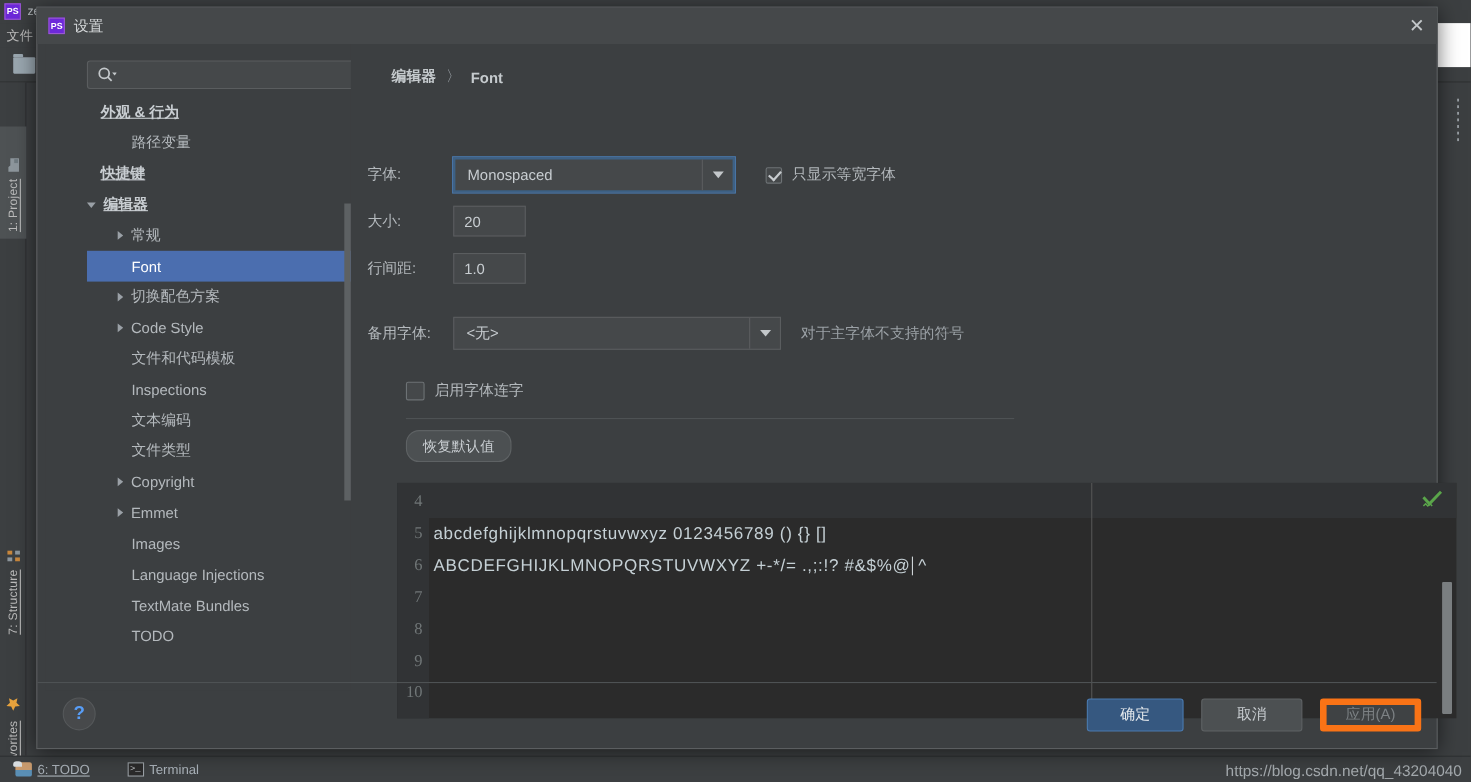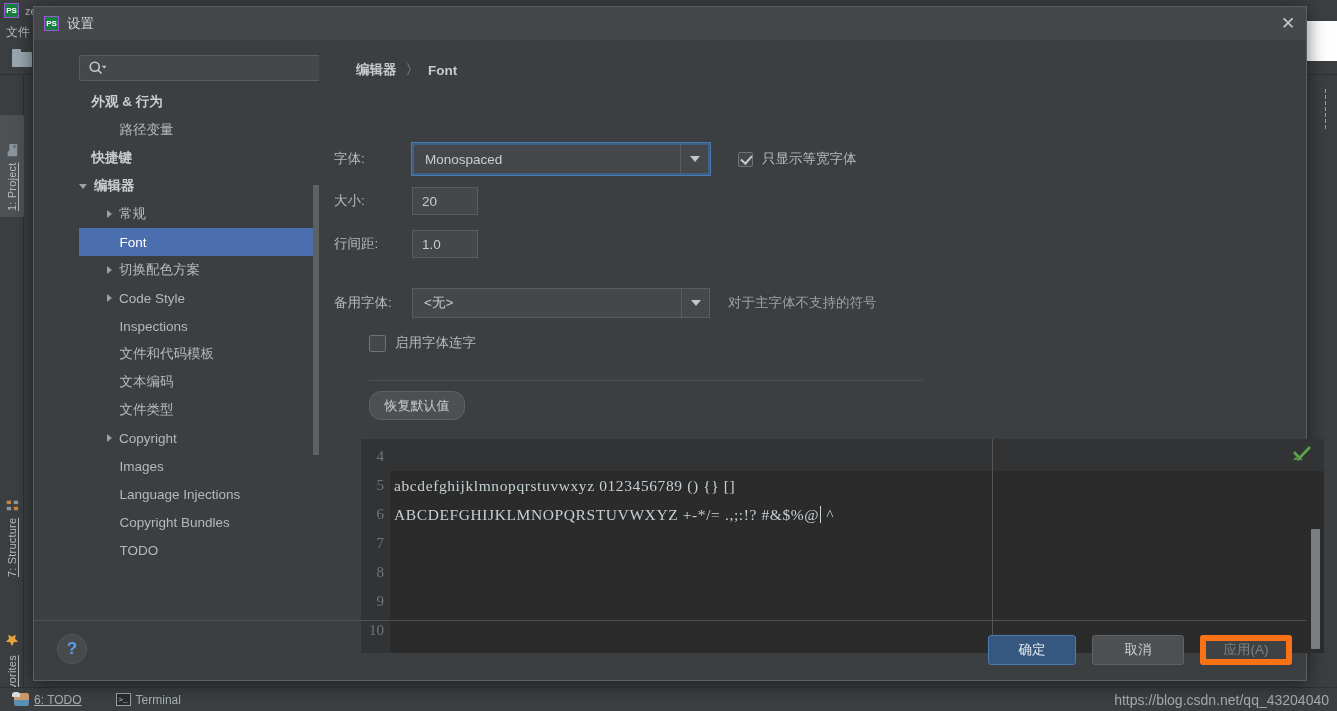--- a/index.html
+++ b/index.html
@@ -14,21 +14,21 @@
 
   
   .ide-bg { position: absolute; inset: 0; background: #3c3f41; }
   .ide-titlebar {
     position: absolute; left: 0; top: 0; width: 1337px; height: 21px;
     background: #3c3f41; color: #a9b1b8; font-size: 11px;
     display: flex; align-items: center; padding-left: 4px; box-sizing: border-box;
   }
   .ps-logo {
     width: 15px; height: 15px; border: 1px solid #9b59d0;
-    background: #15803d; color: #ffffff; font-size: 8px; font-weight: bold;
+    background: #6d28d9; color: #ffffff; font-size: 8px; font-weight: bold;
     display: flex; align-items: center; justify-content: center;
     line-height: 1; box-sizing: border-box; flex: 0 0 auto;
   }
   .ide-title-text { margin-left: 6px; color: #b7bcc0; font-size: 11px; white-space: nowrap; }
   .ide-menubar {
     position: absolute; left: 0; top: 21px; width: 1337px; height: 22px;
     background: #3c3f41; color: #bbbbbb; font-size: 12px;
     display: flex; align-items: center; padding-left: 6px; box-sizing: border-box;
   }
   .ide-toolbar {
@@ -131,21 +131,21 @@
   .tree {
     position: absolute; left: 38px; top: 48px; width: 268px; height: 540px;
     overflow: hidden;
   }
   .tree-row {
     position: relative; height: 28px; display: flex; align-items: center;
     color: #b4b9bd; font-size: 13.5px; white-space: nowrap;
     padding-right: 8px; box-sizing: border-box;
   }
   .tree-row.sel { background: #4b6eaf; color: #ffffff; }
-  .tree-row.group { font-weight: bold; color: #c9ced2; }
+  .tree-row.group { font-weight: bold; color: #c9ced2; text-decoration: underline; }
   .arrow {
     width: 0; height: 0; flex: 0 0 auto;
     border-left: 5.5px solid #9aa0a6; border-top: 4.5px solid transparent;
     border-bottom: 4.5px solid transparent; margin-right: 7px;
   }
   .arrow.down {
     border-left: 4.5px solid transparent; border-right: 4.5px solid transparent;
     border-top: 5.5px solid #9aa0a6; border-bottom: 0;
   }
   .arrow.none { border: 0; width: 5.5px; }
@@ -226,21 +226,21 @@
   .pv-line {
     position: absolute; left: 0; width: 100%; height: 29px;
     display: flex; align-items: center;
   }
   .pv-num {
     width: 29px; text-align: right; padding-right: 6px; box-sizing: border-box;
     color: #707677; font-size: 15px; font-family: "Liberation Serif", serif;
   }
   .pv-text {
     color: #c5d0d5; font-size: 15.5px; letter-spacing: .6px;
-    font-family: Liberation Serif, serif; padding-left: 4px; white-space: pre;
+    font-family: Liberation Sans, sans-serif; padding-left: 4px; white-space: pre;
   }
   .pv-caret {
     display:inline-block; width:1px; height:17px; background:#cdd3d6;
     vertical-align:-3px; margin:0 1px;
   }
   .pv-check { position: absolute; right: 12px; top: 6px; width: 20px; height: 18px; }
   .pv-scroll {
     position: absolute; right: 4px; top: 90px; width: 9px; height: 120px;
     background: #7a7e80; border-radius: 1px;
   }
@@ -374,69 +374,73 @@
             <div class="tree-row" style="padding-left: 28px;">
               <span class="arrow "></span>
               <span>切换配色方案</span>
             </div>
             <div class="tree-row" style="padding-left: 28px;">
               <span class="arrow "></span>
               <span>Code Style</span>
             </div>
             <div class="tree-row" style="padding-left: 28px;">
               <span class="arrow none"></span>
+              <span>文件和代码模板</span>
+            </div>
+            <div class="tree-row" style="padding-left: 28px;">
+              <span class="arrow none"></span>
               <span>Inspections</span>
-            </div>
-            <div class="tree-row" style="padding-left: 28px;">
-              <span class="arrow none"></span>
-              <span>文件和代码模板</span>
             </div>
             <div class="tree-row" style="padding-left: 28px;">
               <span class="arrow none"></span>
               <span>文本编码</span>
             </div>
             <div class="tree-row" style="padding-left: 28px;">
               <span class="arrow none"></span>
               <span>文件类型</span>
             </div>
             <div class="tree-row" style="padding-left: 28px;">
               <span class="arrow "></span>
               <span>Copyright</span>
             </div>
             <div class="tree-row" style="padding-left: 28px;">
+              <span class="arrow "></span>
+              <span>Emmet</span>
+            </div>
+            <div class="tree-row" style="padding-left: 28px;">
               <span class="arrow none"></span>
               <span>Images</span>
             </div>
             <div class="tree-row" style="padding-left: 28px;">
               <span class="arrow none"></span>
               <span>Language Injections</span>
             </div>
             <div class="tree-row" style="padding-left: 28px;">
               <span class="arrow none"></span>
-              <span>Copyright Bundles</span>
+              <span>TextMate Bundles</span>
             </div>
             <div class="tree-row" style="padding-left: 28px;">
               <span class="arrow none"></span>
               <span>TODO</span>
             </div>
           </div>
         <div class="tree-scroll"></div>
       </div>
 
       <div class="content">
 
         <div class="breadcrumb">
           <span>编辑器</span>
           <span class="sep">〉</span>
           <span>Font</span>
         </div>
 
         <div class="row" style="left:15px; top:103px;">
           <span class="lbl" style="width:78px;">字体:</span>
-          <div class="combo focused" style="width:298px;justify-content:flex-end;">
+          <div class="combo focused" style="width:256px;justify-content:flex-end;">
             <span class="cval">Monospaced</span>
             <span class="cbtn">
                 <i class="caret"></i>
               </span>
           </div>
           <div style="display:flex;align-items:center;margin-left:28px;">
             <span class="cbx checked"></span>
             <span class="cbx-label">只显示等宽字体</span>
           </div>
         </div>
@@ -455,21 +459,21 @@
           <span class="lbl" style="width:78px;">备用字体:</span>
           <div class="combo" style="width:298px;height:30px;">
             <span class="cval">&lt;无&gt;</span>
             <span class="cbtn">
                 <i class="caret"></i>
               </span>
           </div>
           <span class="hint" style="margin-left:18px;">对于主字体不支持的符号</span>
         </div>
 
-        <div class="row" style="left:50px; top:294px;">
+        <div class="row" style="left:50px; top:306px;">
           <span class="cbx" style="width:17px;height:17px;"></span>
           <span class="cbx-label">启用字体连字</span>
         </div>
       </div>
 
       <div class="hr"></div>
 
       <div class="btn" style="position:absolute;left:335px;top:351px;width:96px;">恢复默认值</div>
 
       <div class="preview">

